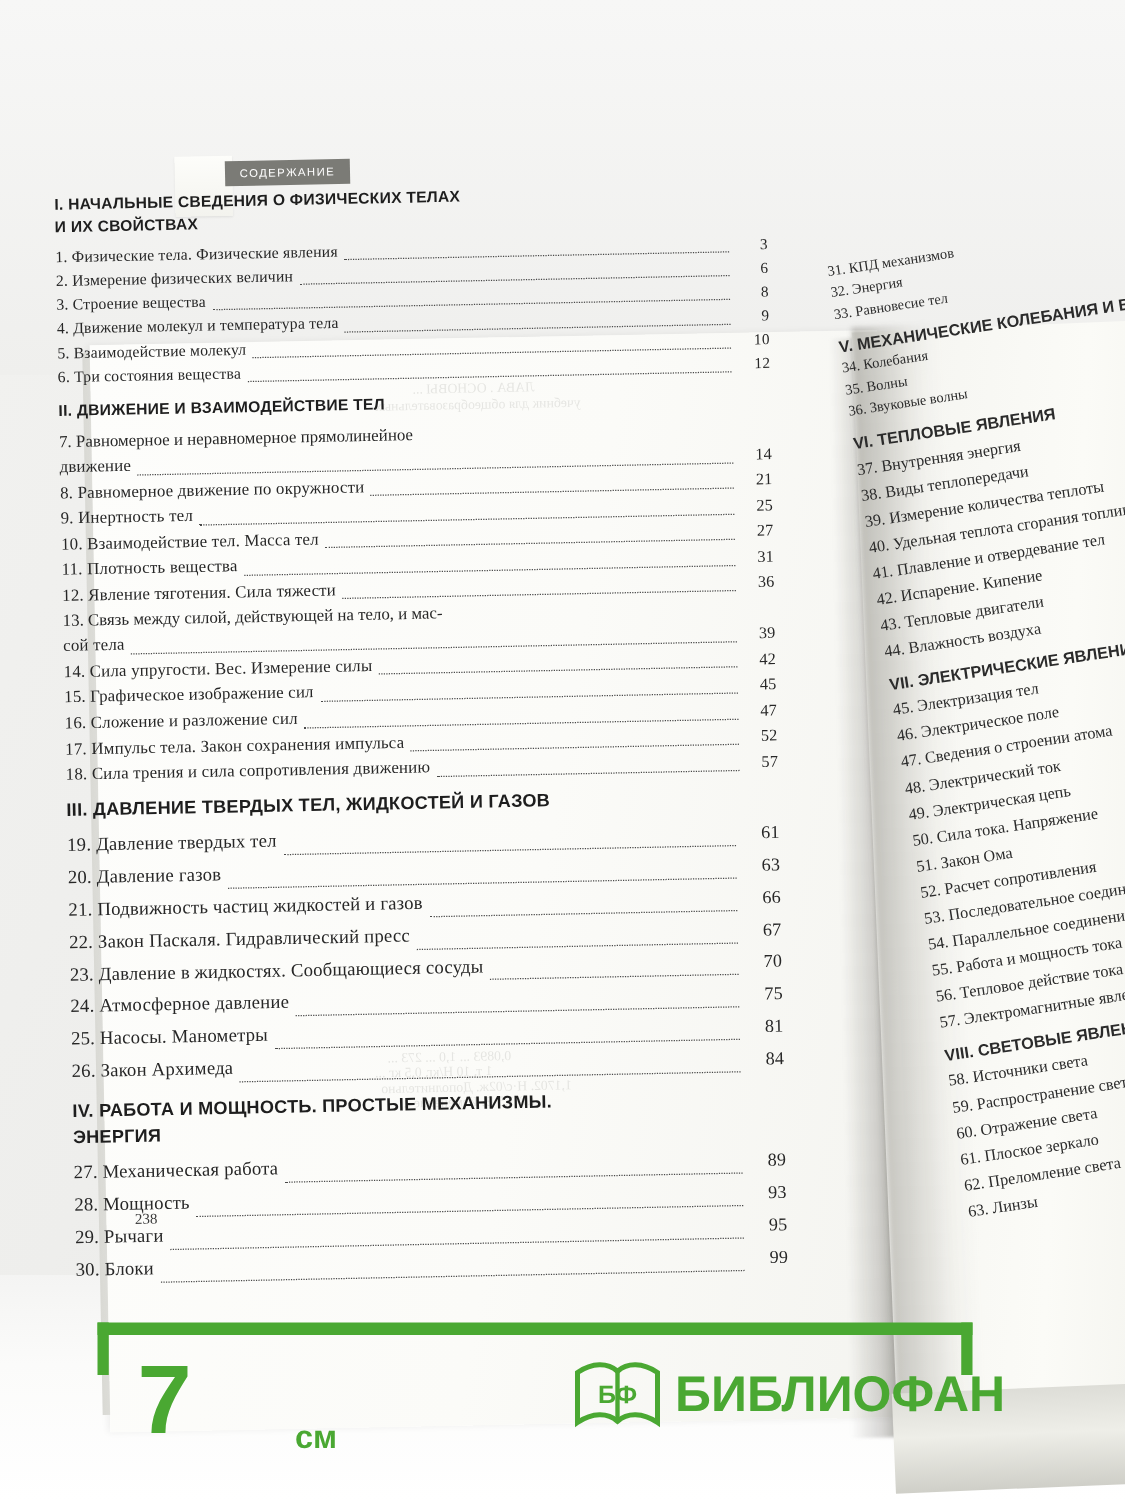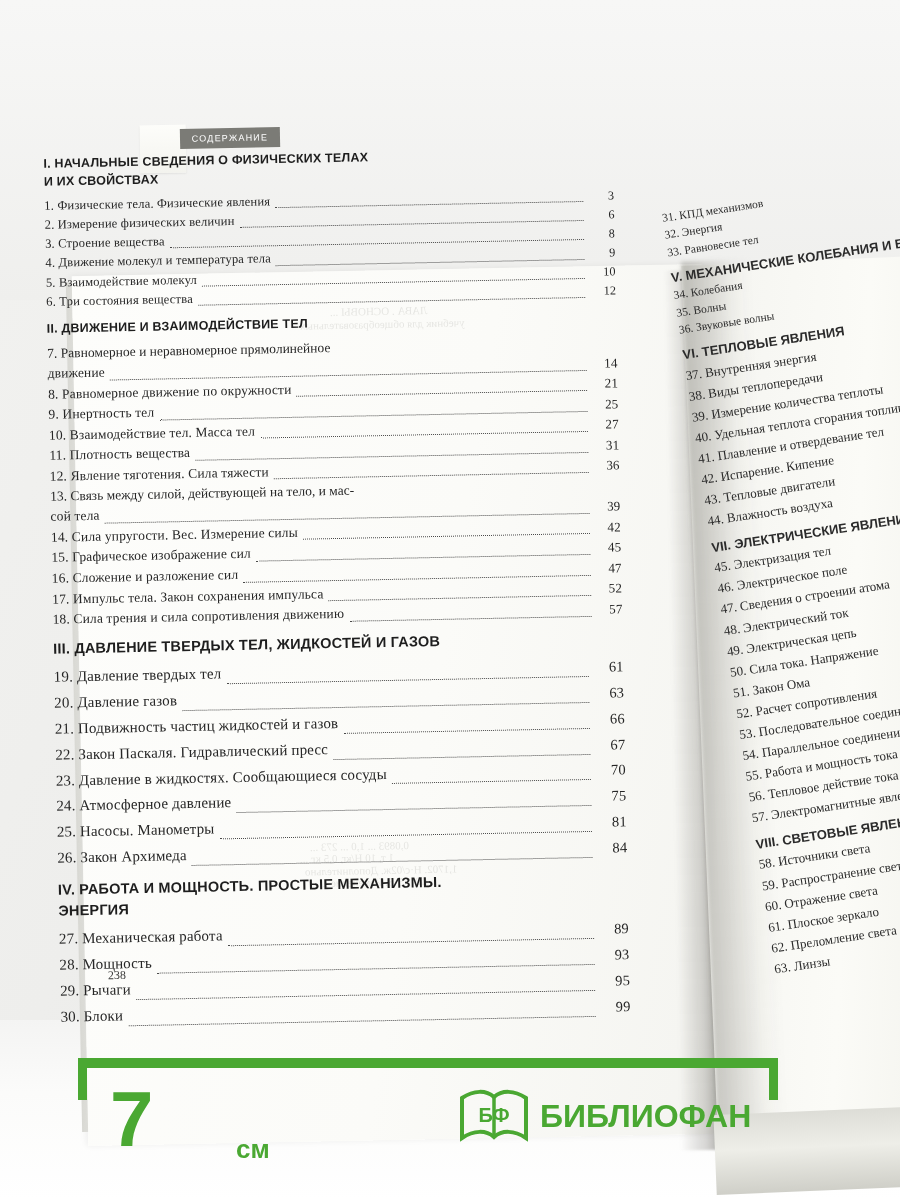--- a/index.html
+++ b/index.html
@@ -272,21 +272,21 @@
   }
   .brand-mark {
     position: relative;
     width: 72px; height: 64px;
     color: #4aa832;
   }
   .brand-name {
     color: #4aa832;
     font-family: "Liberation Sans", sans-serif;
     font-weight: bold;
-    font-size: 32px;
+    font-size: 40px;
     letter-spacing: 0px;
     line-height: 1;
   }
 </style>
 </head>
 <body>
 
 <div class="photo">
   <div class="backdrop-top"></div>
   <div class="table-surface"></div>

